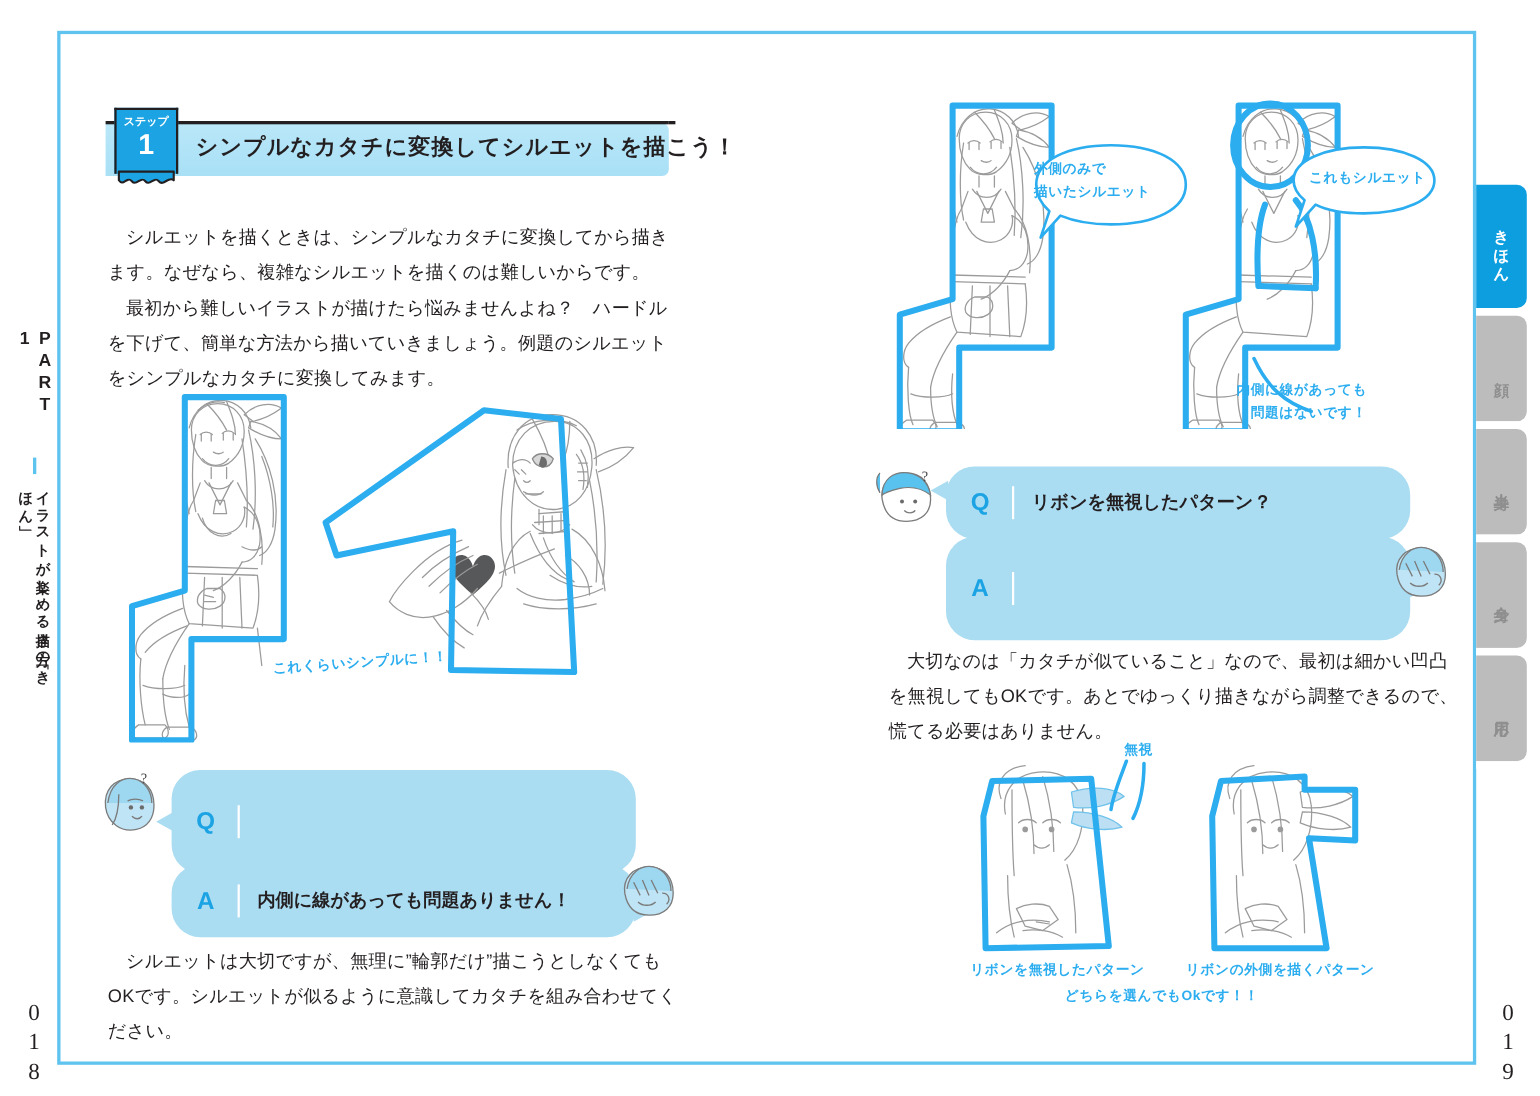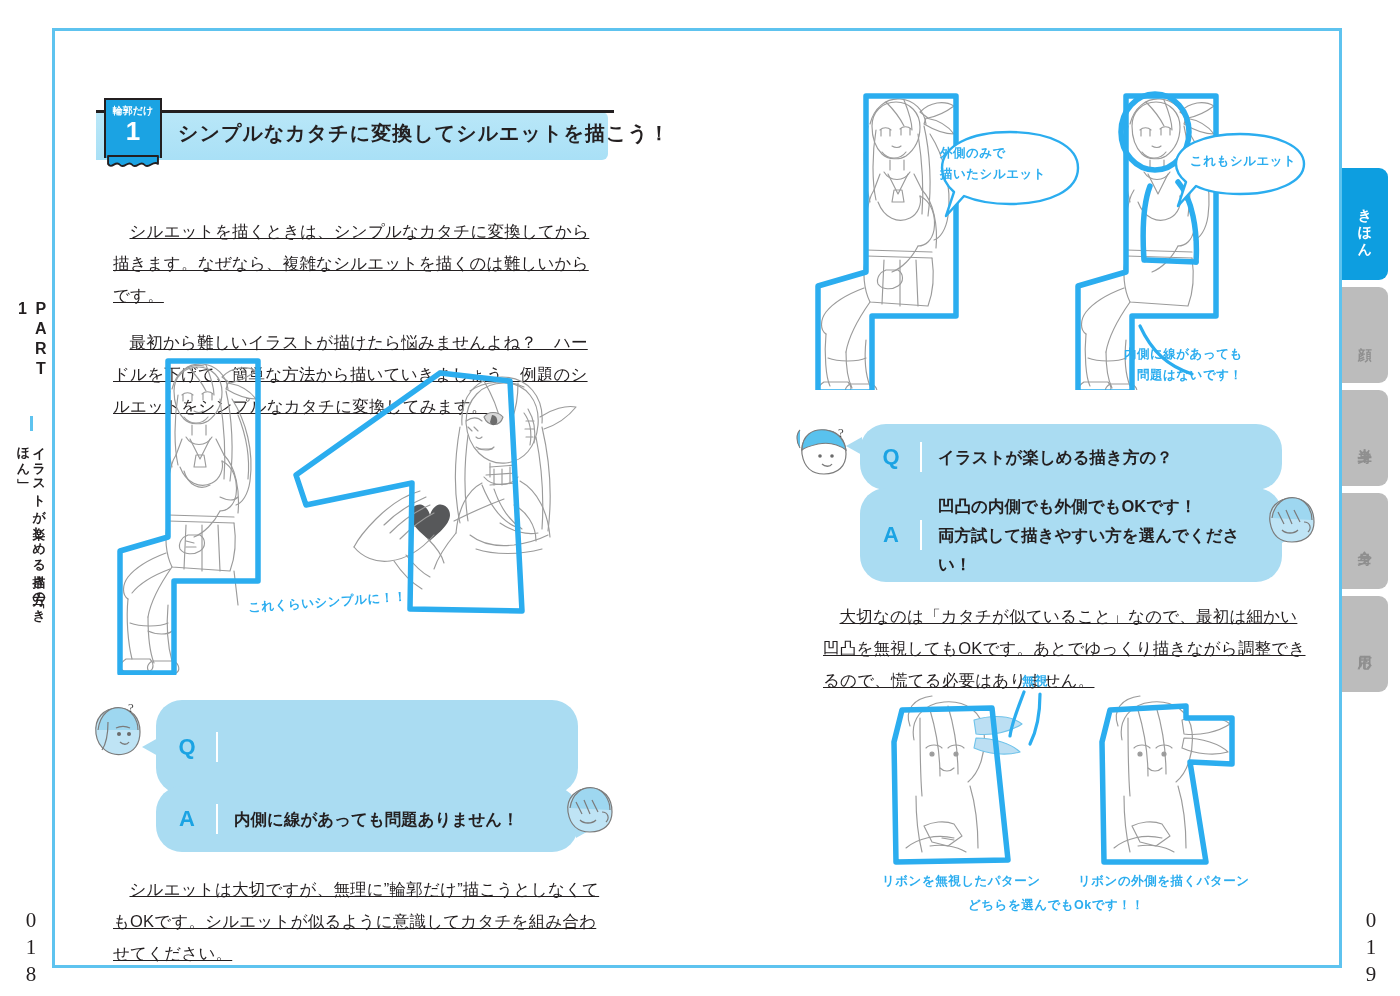--- a/index.html
+++ b/index.html
@@ -38,21 +38,21 @@
   .step-rule:after{content:"";position:absolute;right:-6px;top:0;width:6px;height:3px;background:#231f20;}
   .step-title{position:absolute;left:82px;top:22px;font-size:20px;font-weight:bold;color:#231f20;letter-spacing:1px;white-space:nowrap;}
   .ribbon{position:absolute;left:8px;top:0px;width:58px;height:72px;}
   .ribbon-body{position:absolute;left:0;top:0;width:58px;height:60px;background:#1ba3e3;border:2.5px solid #231f20;box-sizing:border-box;border-bottom:none;}
   .ribbon-wave{position:absolute;left:0;top:58px;width:58px;height:14px;overflow:visible;}
   .ribbon-txt1{position:absolute;left:0;top:6px;width:58px;text-align:center;font-size:10px;font-weight:bold;color:#fff;letter-spacing:0px;}
   .ribbon-txt2{position:absolute;left:0;top:20px;width:58px;text-align:center;font-size:26px;font-weight:bold;color:#fff;line-height:1;}
 
   
   .bodytext{position:absolute;color:#231f20;font-size:16.5px;line-height:32px;letter-spacing:0.2px;font-weight:500;}
-  .bodytext p{margin:15px;text-indent:1em;text-decoration:underline;}
+  .bodytext p{margin:0;text-indent:1em;}
 
   
   .qa{position:absolute;}
   .bubble{background:#aadcf2;border-radius:26px;position:relative;padding:11px 22px 11px 0;display:flex;align-items:center;}
   .bubble .ql{width:62px;flex:0 0 62px;text-align:center;font-size:22px;font-weight:bold;color:#1ba3e3;position:relative;}
   .bubble .ql:after{content:"";position:absolute;right:0;top:-2px;bottom:-2px;width:2px;background:#ffffff;}
   .bubble .qt{font-size:16.5px;font-weight:bold;color:#231f20;line-height:29px;padding-left:16px;}
   .tail-left{position:absolute;left:-14px;top:38px;width:0;height:0;border-top:9px solid transparent;border-bottom:9px solid transparent;border-right:16px solid #aadcf2;}
   .tail-right{position:absolute;right:-14px;top:34px;width:0;height:0;border-top:9px solid transparent;border-bottom:9px solid transparent;border-left:16px solid #aadcf2;}
 
@@ -107,21 +107,21 @@
   </div>
 
   <div class="step-header">
     <div class="step-bar"></div>
     <div class="step-rule"></div>
     <div class="ribbon">
       <div class="ribbon-body"></div>
       <svg class="ribbon-wave" viewBox="0 0 58 16">
         <path d="M0.5,0 L0.5,9 C5,16 9,4 14,10 C19,16 23,4 28,10 C33,16 37,4 42,10 C47,16 52,4 57.5,9 L57.5,0 Z" fill="#1ba3e3" stroke="#231f20" stroke-width="2.2" stroke-linejoin="round"></path>
       </svg>
-      <div class="ribbon-txt1">輪郭だけ</div>
+      <div class="ribbon-txt1">ステップ</div>
       <div class="ribbon-txt2">1</div>
     </div>
     <div class="step-title">シンプルなカタチに変換してシルエットを描こう！</div>
   </div>
 
   <div class="bodytext" style="left:98px;top:200px;width:518px;">
     <p>シルエットを描くときは、シンプルなカタチに変換してから描きます。なぜなら、複雑なシルエットを描くのは難しいからです。</p>
     <p>最初から難しいイラストが描けたら悩みませんよね？　ハードルを下げて、簡単な方法から描いていきましょう。例題のシルエットをシンプルなカタチに変換してみます。</p>
   </div>
 
@@ -419,29 +419,27 @@
   </div>
   <div class="hw" style="left:1190px;top:152px;">これもシルエット</div>
 
   <div class="hw" style="left:1124px;top:344px;line-height:21px;">内側に線があっても
 　問題はないです！</div>
 
   <div class="qa" style="left:860px;top:424px;width:400px;">
     <div class="bubble" style="width:400px;height:44px;">
       <div class="tail-left" style="top:13px;"></div>
       <div class="ql">Q</div>
-      <div class="qt">イラストが楽しめる描き方の？</div>
+      <div class="qt">リボンを無視したパターン？</div>
     </div>
   </div>
   <div class="qa" style="left:860px;top:488px;width:400px;">
     <div class="bubble" style="width:400px;height:72px;">
       <div class="tail-right" style="top:38px;"></div>
       <div class="ql">A</div>
-      <div class="qt" style="white-space:pre-line;">凹凸の内側でも外側でもOKです！
-両方試して描きやすい方を選んでください！</div>
     </div>
   </div>
 
   <div class="head" style="left:794px;top:424px;">
     <svg width="62" height="56" viewBox="0 0 62 56">
       <path d="M8,30 C6,16 16,6 30,6 C44,6 52,16 52,30 C52,42 44,50 30,50 C16,50 10,42 8,30 Z" fill="#fff" stroke="#7b7b7b" stroke-width="1.2"></path>
       <path d="M8,26 C8,12 18,4 32,6 C44,8 50,16 52,26 C44,20 34,18 24,20 C16,22 10,24 8,26 Z" fill="#59c2ee" stroke="#7b7b7b" stroke-width="1.1"></path>
       <path d="M6,24 C2,18 2,10 6,6" fill="#59c2ee" stroke="#7b7b7b" stroke-width="1.1"></path>
       <circle cx="26" cy="32" r="1.8" fill="#6b6b6b"></circle>
         <circle cx="38" cy="32" r="1.8" fill="#6b6b6b"></circle>

